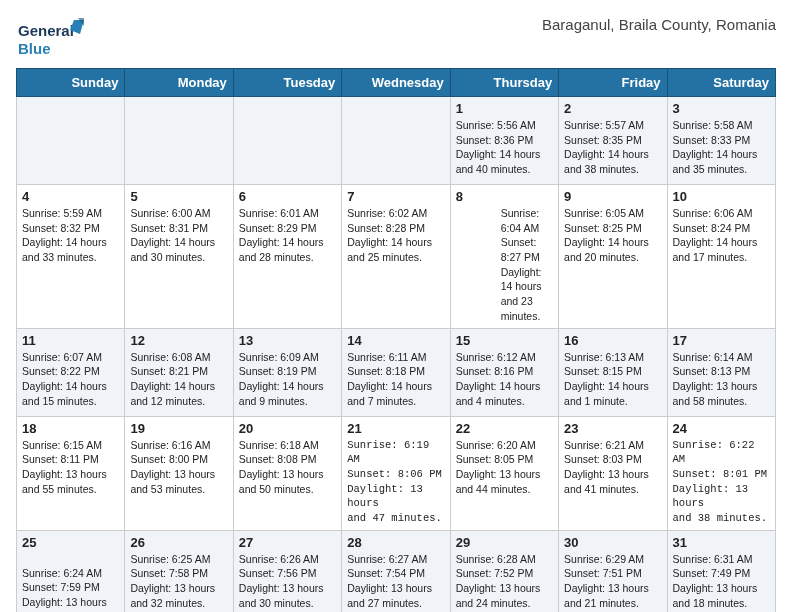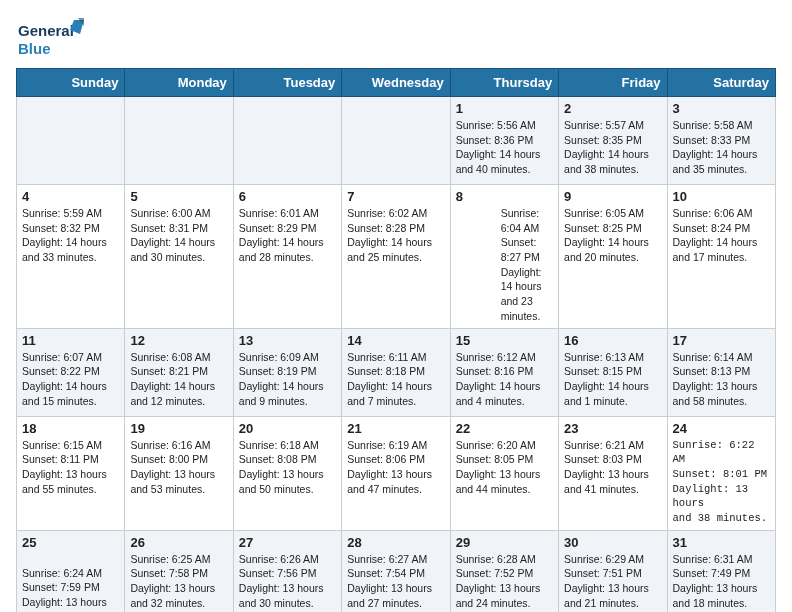--- a/index.html
+++ b/index.html
@@ -84,20 +84,21 @@
 <div class="header-area">
   <div class="logo">
   <svg width="70" height="44" viewBox="0 0 70 44">
     <text x="2" y="20" font-size="15" font-weight="bold" fill="#1a3a5c" font-family="Arial">General</text>
     <text x="2" y="38" font-size="15" font-weight="bold" fill="#2980b9" font-family="Arial">Blue</text>
     <polygon points="58,4 68,4 64,18 54,14" fill="#2980b9"></polygon>
     <polygon points="62,2 68,2 68,10" fill="#1a5276" opacity="0.6"></polygon>
   </svg>
 </div>
   <div class="title-block">
+    <div class="location">Baraganul, Braila County, Romania</div>
   </div>
 </div>
 
 <table class="calendar-table">
   <thead>
     <tr>
     <th>Sunday</th>
         <th>Monday</th>
         <th>Tuesday</th>
         <th>Wednesday</th>
@@ -253,21 +254,21 @@
         </td>
         <td>
           <div class="day-num">20</div>
           <div class="day-info" style="white-space: pre-line;">Sunrise: 6:18 AM
 Sunset: 8:08 PM
 Daylight: 13 hours
 and 50 minutes.</div>
         </td>
         <td>
           <div class="day-num">21</div>
-          <div class="day-info" style="white-space: pre-line;">Sunrise: 6:19 AM
+          <div class="day-info" style="white-space: pre-line; font-family: Liberation Mono, monospace;">Sunrise: 6:19 AM
 Sunset: 8:06 PM
 Daylight: 13 hours
 and 47 minutes.</div>
         </td>
         <td>
           <div class="day-num">22</div>
           <div class="day-info" style="white-space: pre-line;">Sunrise: 6:20 AM
 Sunset: 8:05 PM
 Daylight: 13 hours
 and 44 minutes.</div>

